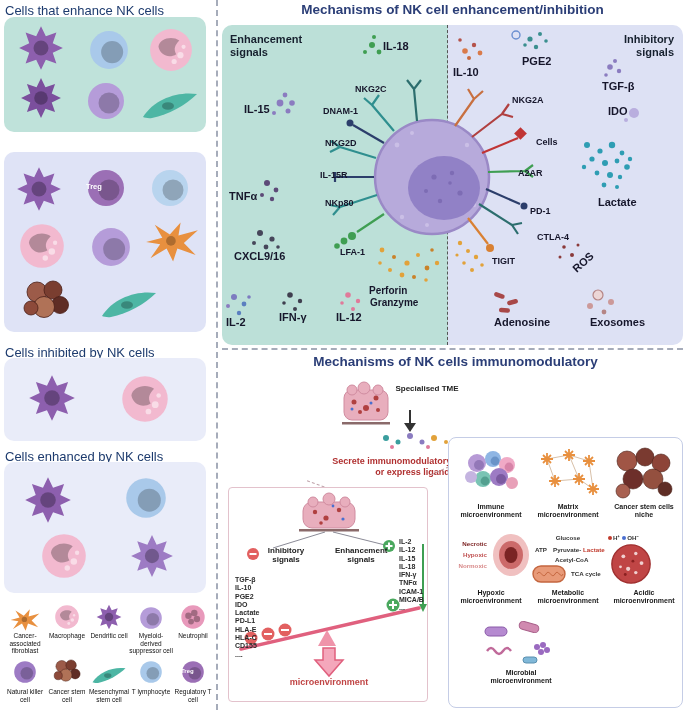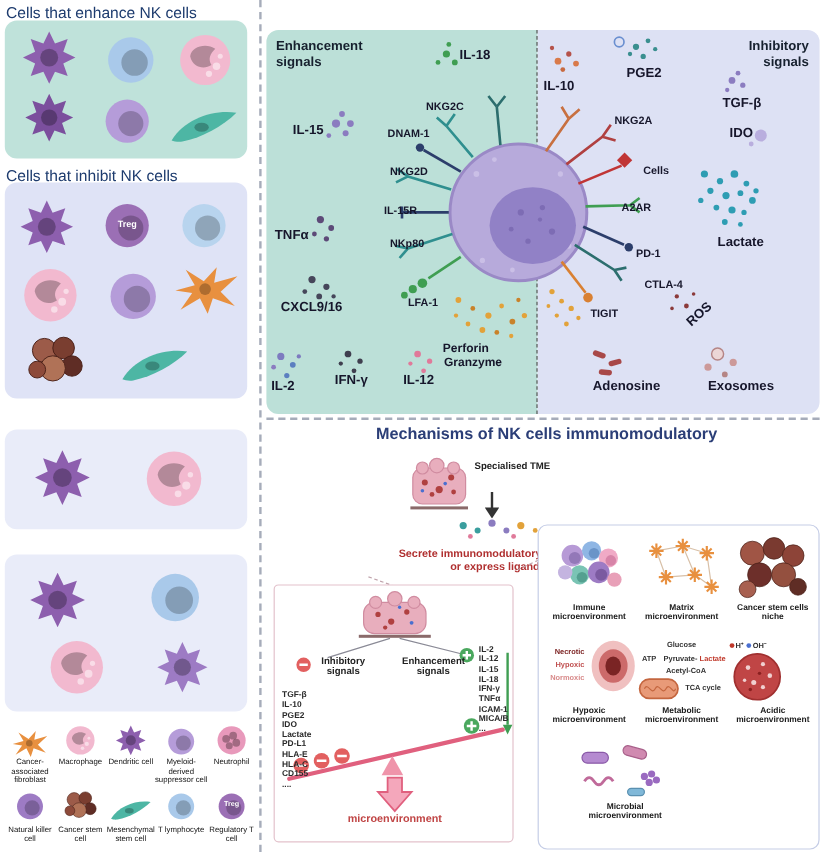--- a/index.html
+++ b/index.html
@@ -8,21 +8,21 @@
   .abs{position:absolute}
   .ptitle{position:absolute;font-size:13px;font-weight:400;color:#1d3b6e;text-align:left}
   .sectitle{position:absolute;font-size:13.5px;font-weight:700;color:#2b3e77;text-align:center}
   .cell-panel{position:absolute;border-radius:10px}
   .cicon{position:absolute}
   .sig{position:absolute;font-size:11px;font-weight:700;color:#16162b;white-space:nowrap}
   .sig2{position:absolute;font-size:10px;font-weight:700;color:#16162b;white-space:nowrap}
   .rec{position:absolute;font-size:9px;font-weight:700;color:#16162b;white-space:nowrap}
   .hdr{position:absolute;font-size:11px;font-weight:700;color:#16202e;line-height:13px}
   .legend-label{position:absolute;font-size:6.5px;color:#111;text-align:center;line-height:7.6px;font-weight:500}
-  .treg-txt{position:absolute;font-weight:700;color:#fff;text-align:center}
+  .treg-txt{position:absolute;font-weight:700;color:#fff;text-align:left}
   .blist{position:absolute;font-size:7px;font-weight:700;color:#2a2a2a;line-height:8.3px}
   .bhdr{position:absolute;font-size:8px;font-weight:700;color:#222;line-height:9px;text-align:center}
   .cap{position:absolute;font-size:7px;font-weight:600;color:#1a1a1a;text-align:center;line-height:8.2px}
   .tiny{position:absolute;font-size:6.2px;font-weight:600;color:#333;white-space:nowrap}
   .redtxt{color:#b03030}
   .dashv{position:absolute;border-left:2px dashed #a6acba}
   .dashh{position:absolute;border-top:2px dashed #a6acba}
   .conn{position:absolute;border-top:1.5px dashed #c0a4ac}
   .box{position:absolute;background:#fff}
   .iondot{display:inline-block;width:4px;height:4px;border-radius:50%;margin:0 1px}
@@ -92,21 +92,20 @@
         <use href="#sym-spiky"></use>
       </svg>
     <svg class="cicon" style="left:82px;top:64px;color:#b59cd9" width="40" height="40" viewBox="0 0 40 40">
         <use href="#sym-round"></use>
       </svg>
     <svg class="cicon" style="left:138px;top:70px;color:#4db6a4" width="56" height="36" viewBox="0 0 56 36">
         <use href="#sym-spindle"></use>
       </svg>
   </div>
 
-  <div class="ptitle" style="left:5px;top:139px;width:202px">Cells that inhibit NK  cells</div>
   <div class="cell-panel" style="left:4px;top:152px;width:202px;height:180px;background:#dfe3f6">
     <svg class="cicon" style="left:12px;top:14px;color:#8d5fae" width="46" height="46" viewBox="0 0 40 40">
         <use href="#sym-spiky"></use>
       </svg>
     <svg class="cicon" style="left:82px;top:16px;color:#9b6fb5" width="40" height="40" viewBox="0 0 40 40">
         <use href="#sym-round"></use>
       </svg>
     <div class="treg-txt" style="left:82px;top:30px;width:40px;font-size:7.5px">Treg</div>
     <svg class="cicon" style="left:146px;top:16px;color:#b8d4ee" width="40" height="40" viewBox="0 0 40 40">
         <use href="#sym-round"></use>
@@ -121,29 +120,31 @@
         <use href="#sym-fibro"></use>
       </svg>
     <svg class="cicon" style="left:18px;top:126px;color:#8a4a3a" width="48" height="44" viewBox="0 0 48 44">
         <use href="#sym-cluster"></use>
       </svg>
     <svg class="cicon" style="left:96px;top:134px;color:#4db6a4" width="58" height="36" viewBox="0 0 56 36">
         <use href="#sym-spindle"></use>
       </svg>
   </div>
 
+  <div class="ptitle" style="left:5px;top:345px;width:202px">Cells inhibited by NK cells</div>
   <div class="cell-panel" style="left:4px;top:358px;width:202px;height:83px;background:#e9ecf9">
     <svg class="cicon" style="left:24px;top:16px;color:#8d5fae" width="48" height="48" viewBox="0 0 40 40">
         <use href="#sym-spiky"></use>
       </svg>
     <svg class="cicon" style="left:116px;top:16px;color:#f2b9cf" width="50" height="50" viewBox="0 0 44 44">
         <use href="#sym-macro"></use>
       </svg>
   </div>
 
+  <div class="ptitle" style="left:5px;top:449px;width:202px">Cells  enhanced by NK  cells</div>
   <div class="cell-panel" style="left:4px;top:462px;width:202px;height:131px;background:#e9ecf9">
     <svg class="cicon" style="left:20px;top:14px;color:#8d5fae" width="48" height="48" viewBox="0 0 40 40">
         <use href="#sym-spiky"></use>
       </svg>
     <svg class="cicon" style="left:120px;top:14px;color:#a9c9ea" width="44" height="44" viewBox="0 0 40 40">
         <use href="#sym-round"></use>
       </svg>
     <svg class="cicon" style="left:36px;top:70px;color:#f2b9cf" width="48" height="48" viewBox="0 0 44 44">
         <use href="#sym-macro"></use>
       </svg>
@@ -190,20 +191,21 @@
         <use href="#sym-round"></use>
       </svg>
     <div class="treg-txt" style="left:181px;top:668px;width:24px;font-size:6px">Treg</div>
     <div class="legend-label" style="left:3px;top:688px;width:44px">Natural killer cell</div>
     <div class="legend-label" style="left:45px;top:688px;width:44px">Cancer stem cell</div>
     <div class="legend-label" style="left:87px;top:688px;width:44px">Mesenchymal stem cell</div>
     <div class="legend-label" style="left:129px;top:688px;width:44px">T lymphocyte</div>
     <div class="legend-label" style="left:171px;top:688px;width:44px">Regulatory T cell</div>
   </div>
 
+  <div class="sectitle" style="left:222px;top:2px;width:461px">Mechanisms of NK cell enhancement/inhibition</div>
   <div class="cell-panel" style="left:222px;top:25px;width:226px;height:320px;background:#bce0d8;border-radius:10px 0 0 10px"></div>
   <div class="cell-panel" style="left:448px;top:25px;width:235px;height:320px;background:#dde1f4;border-radius:0 10px 10px 0"></div>
   <div class="abs" style="left:447px;top:25px;height:320px;border-left:1.5px dashed #555"></div>
 
   <div class="hdr" style="left:230px;top:33px;width:82px">Enhancement signals</div>
   <div class="hdr" style="left:592px;top:33px;width:82px;text-align:right">Inhibitory signals</div>
 
   <svg class="abs" style="left:222px;top:25px" width="461" height="320" viewBox="0 0 461 320">
 
     <g fill="#3f9e52">

